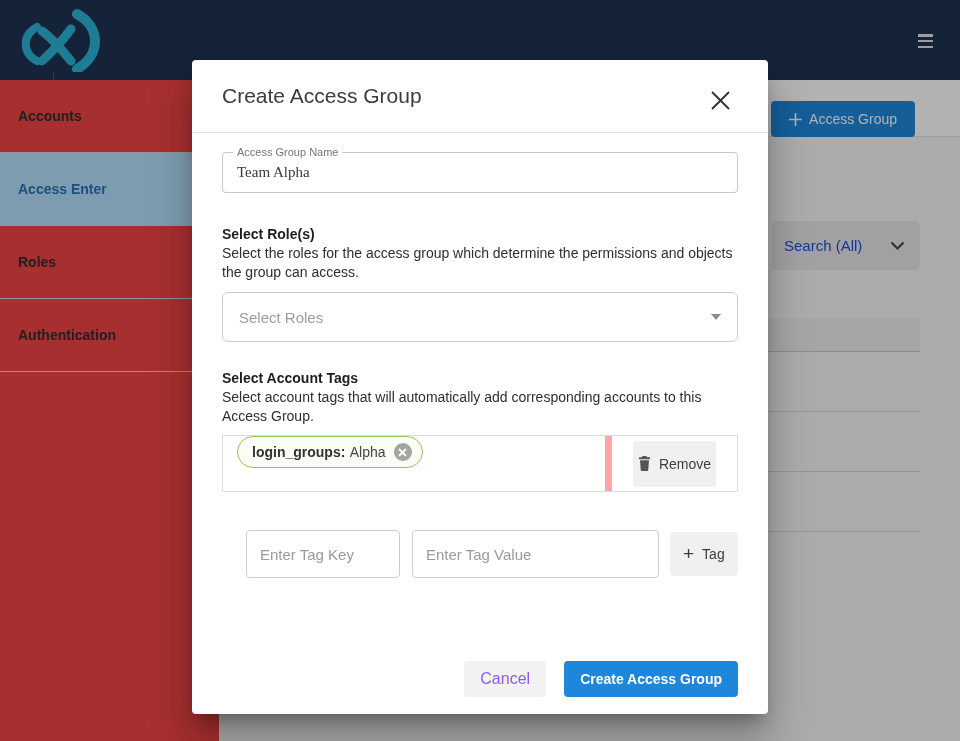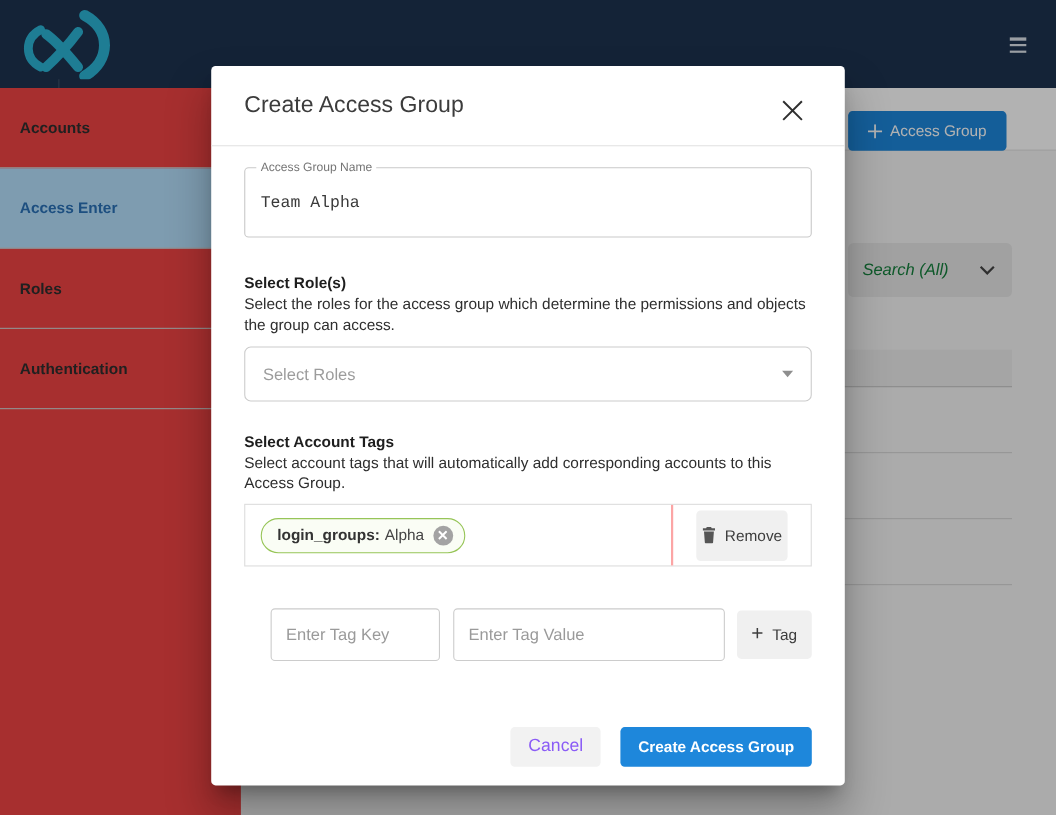--- a/index.html
+++ b/index.html
@@ -20,50 +20,50 @@
   .sidebar { position:absolute; left:0; top:80px; width:219px; height:682px; background:#ef4444; border-right:6px solid #ef4444; z-index:1; }
   .nav-item { height:73px; display:flex; align-items:center; padding-left:18px; border-bottom:1px solid #d2d2d2; font-size:14px; font-weight:bold; color:#2f2f2f; cursor:pointer; }
   .nav-item.active { background:#b5e0fc; color:#2a71b8; }
 
   
   .content { position:absolute; left:219px; top:80px; width:741px; height:661px; background:#f5f5f5; z-index:1; }
   .toolbar { height:57px; background:#ffffff; border-bottom:1px solid #e0e0e0; position:relative; }
   .btn-blue { display:inline-flex; align-items:center; gap:7px; background:#1e87db; color:#fff; border:none; border-radius:4px; font-size:14px; font-family:inherit; cursor:pointer; }
   .add-group-btn { position:absolute; right:45px; top:21px; height:36px; padding:12px 18px; }
   .searchbar { position:absolute; left:552px; top:141px; width:149px; height:49px; background:#e7e7e7; border-radius:5px; display:flex; align-items:center; justify-content:space-between; padding:0 15px 0 13px; cursor:pointer; }
-  .searchbar .lbl { font-size:15px; color:#15803d;font-style:italic; }
+  .searchbar .lbl { font-size:15px; color:#1d4ed8; }
   .bg-table { position:absolute; left:21px; top:238px; width:680px; }
   .bg-table .thead { height:34px; background:#ececec; border-bottom:1px solid #c9c9c9; }
   .bg-table .trow { height:60px; border-bottom:1px solid #d6d6d6; }
 
   
   .overlay { position:absolute; inset:0; background:rgba(0,0,0,0.30); z-index:10; }
 
   
   .modal { position:absolute; left:192px; top:60px; width:576px; height:654px; background:#fff; border-radius:4px; z-index:20; box-shadow:0 11px 15px -7px rgba(0,0,0,.3), 0 24px 38px 3px rgba(0,0,0,.25); }
   .modal-header { height:73px; border-bottom:1px solid #e3e3e3; display:flex; align-items:center; padding-left:30px; position:relative; }
   .modal-title { font-size:21px; color:#3c3c3c; font-weight:400; }
   .modal-close { position:absolute; right:34px; top:26px; width:28px; height:28px; background:none; border:none; cursor:pointer; display:flex; align-items:center; justify-content:center; }
   .modal-body { padding:0 30px; }
 
-  .outlined-field { position:relative; margin-top:19px; height:64px; border:1px solid #c9c9c9; border-radius:4px; }
+  .outlined-field { position:relative; margin-top:19px; height:41px; border:1px solid #c9c9c9; border-radius:4px; }
   .outlined-field .flabel { position:absolute; top:-7px; left:10px; background:#fff; padding:0 4px; font-size:11px; color:#757575; }
-  .outlined-field input { width:100%; height:100%; border:none; outline:none; background:transparent; padding:0 14px; font-size:15px; color:#3a3a3a; font-family:Liberation Mono, monospace; }
+  .outlined-field input { width:100%; height:100%; border:none; outline:none; background:transparent; padding:0 14px; font-size:15px; color:#3a3a3a; font-family:Liberation Serif, serif; }
 
   .section-roles { margin-top:32px; }
   .section-tags  { margin-top:27px; }
   .sec-h { font-size:14px; font-weight:bold; color:#1e1e1e; line-height:18px; }
   .sec-d { font-size:14px; color:#2e2e2e; line-height:19px; margin-top:1px; }
 
   .select-box { margin-top:10px; height:50px; border:1px solid #ccc; border-radius:6px; display:flex; align-items:center; justify-content:space-between; padding:0 16px; cursor:pointer; }
   .select-box .ph { font-size:15px; color:#9c9c9c; }
   .caret-down { width:0; height:0; border-left:5px solid transparent; border-right:5px solid transparent; border-top:6px solid #8e8e8e; }
 
   .tagbox { margin-top:9px; height:57px; border:1px solid #ddd; display:flex; }
-  .tagbox-left { flex:1 1 auto; display:flex; align-items:center; padding-left:14px; border-right:2px solid #fca5a5; }
+  .tagbox-left { flex:1 1 auto; display:flex; padding-left:14px; border-right:7px solid #fca5a5; }
   .tagbox-right { width:125px; display:flex; align-items:center; justify-content:center; }
   .chip { display:inline-flex; align-items:center; gap:8px; height:32px; padding:0 10px 0 14px; border:1.5px solid #97c558; background:#fafdf5; border-radius:17px; }
   .chip .k { font-size:14px; font-weight:bold; color:#333; }
   .chip .v { font-size:14px; color:#444; }
   .chip-x { width:18px; height:18px; border-radius:50%; background:#a3a3a3; display:inline-flex; align-items:center; justify-content:center; cursor:pointer; }
   .btn-gray { display:inline-flex; align-items:center; gap:8px; background:#f0f0f0; border:none; border-radius:4px; color:#3d3d3d; font-size:14px; font-family:inherit; cursor:pointer; }
   .remove-btn { height:46px; padding:0 5px; }
 
   .tagform { margin-top:38px; display:flex; align-items:center; }
   .tagform input { height:48px; border:1px solid #ccc; border-radius:4px; padding:0 13px; font-size:15px; color:#3a3a3a; font-family:inherit; outline:none; }

